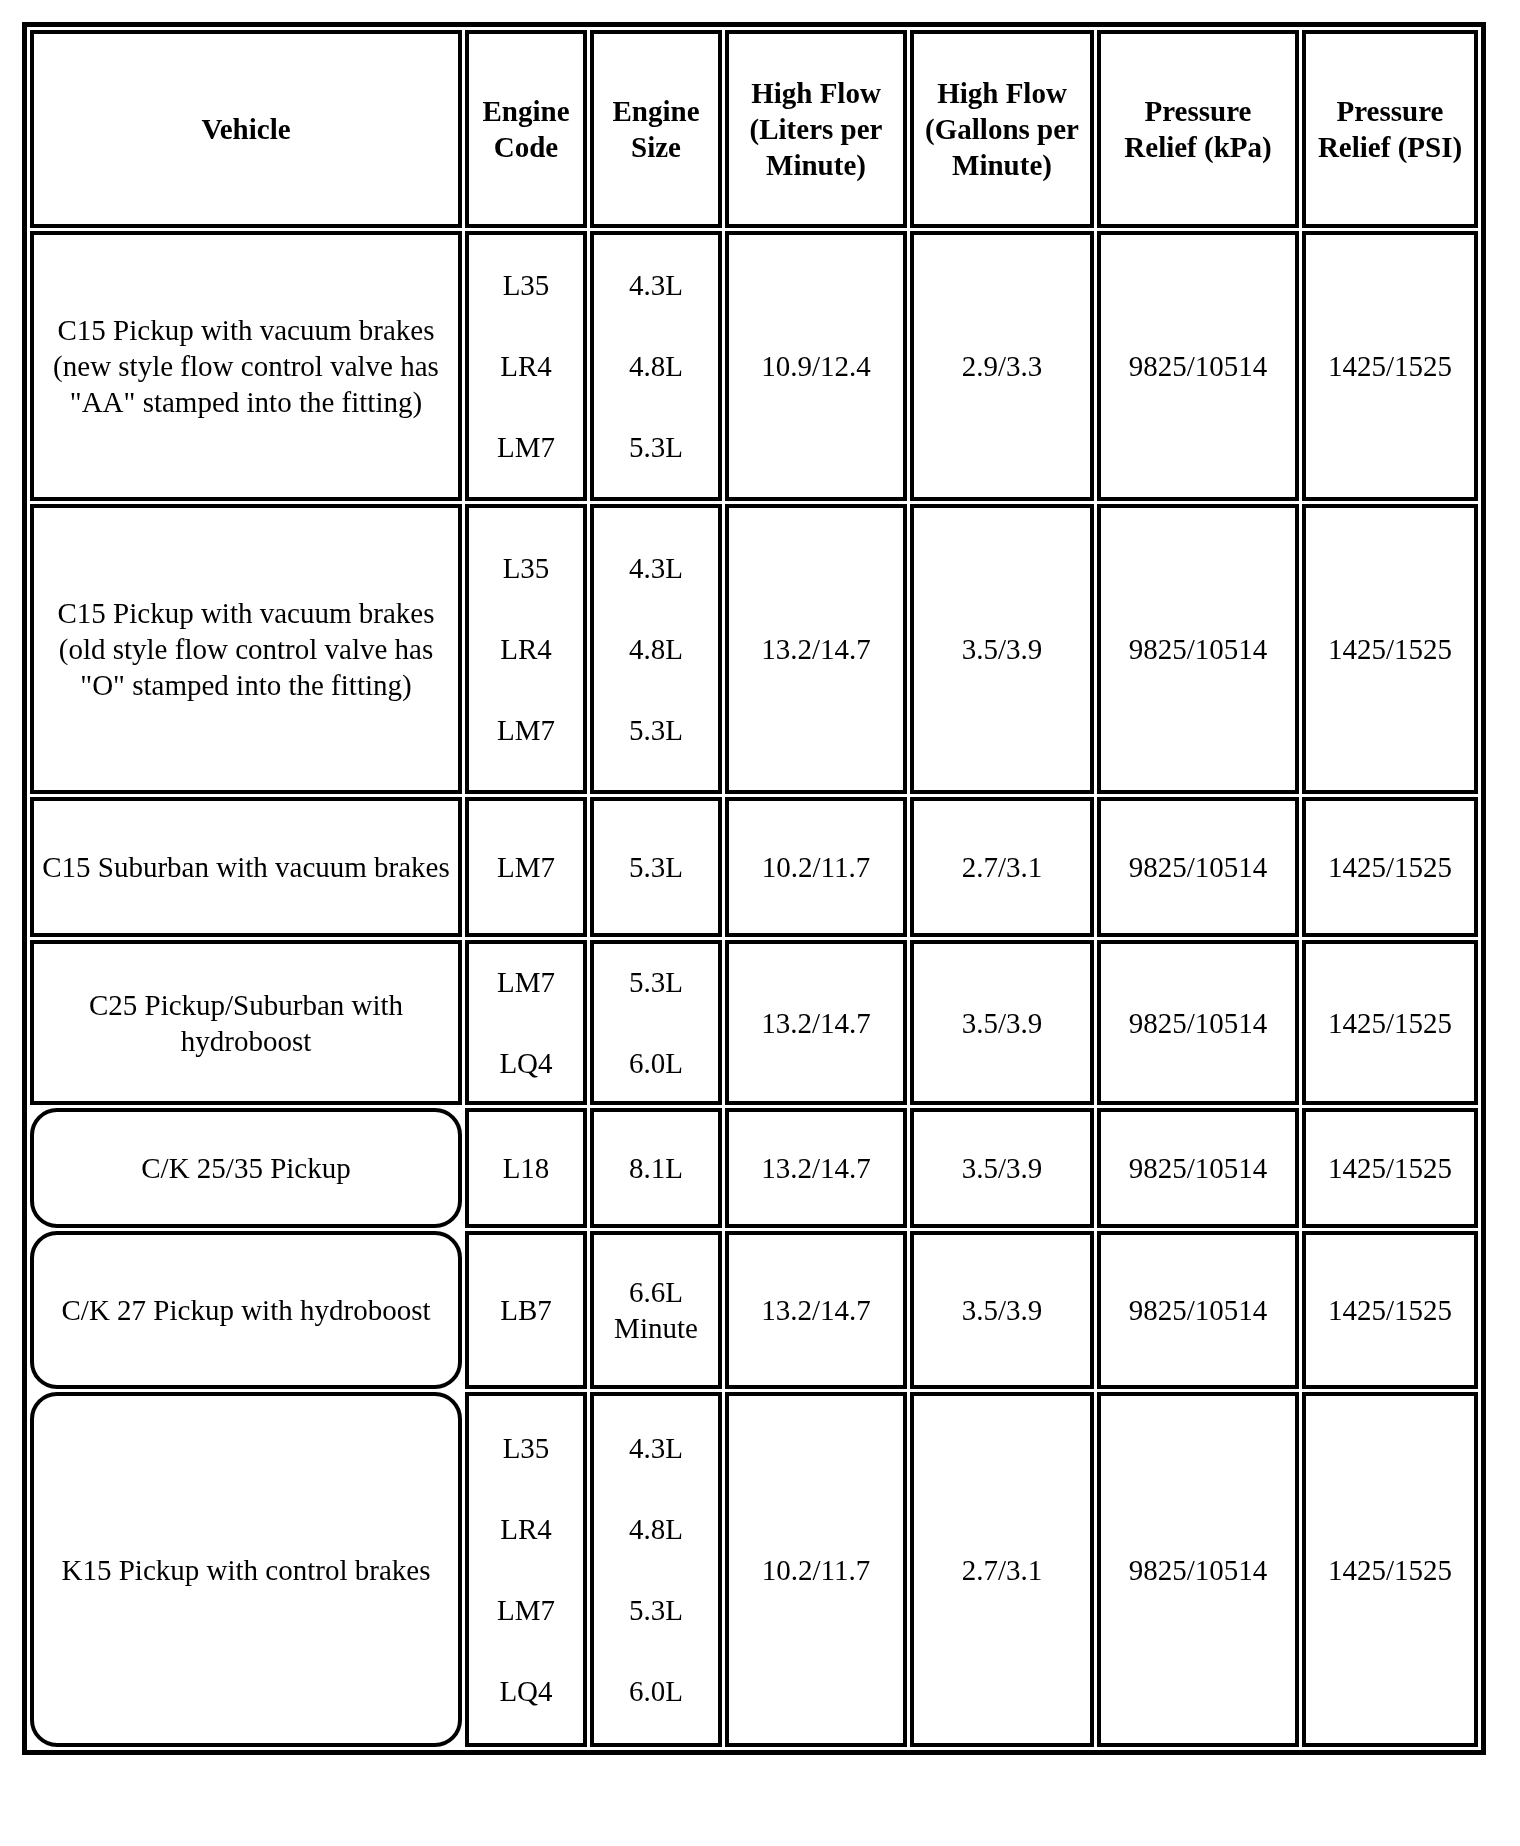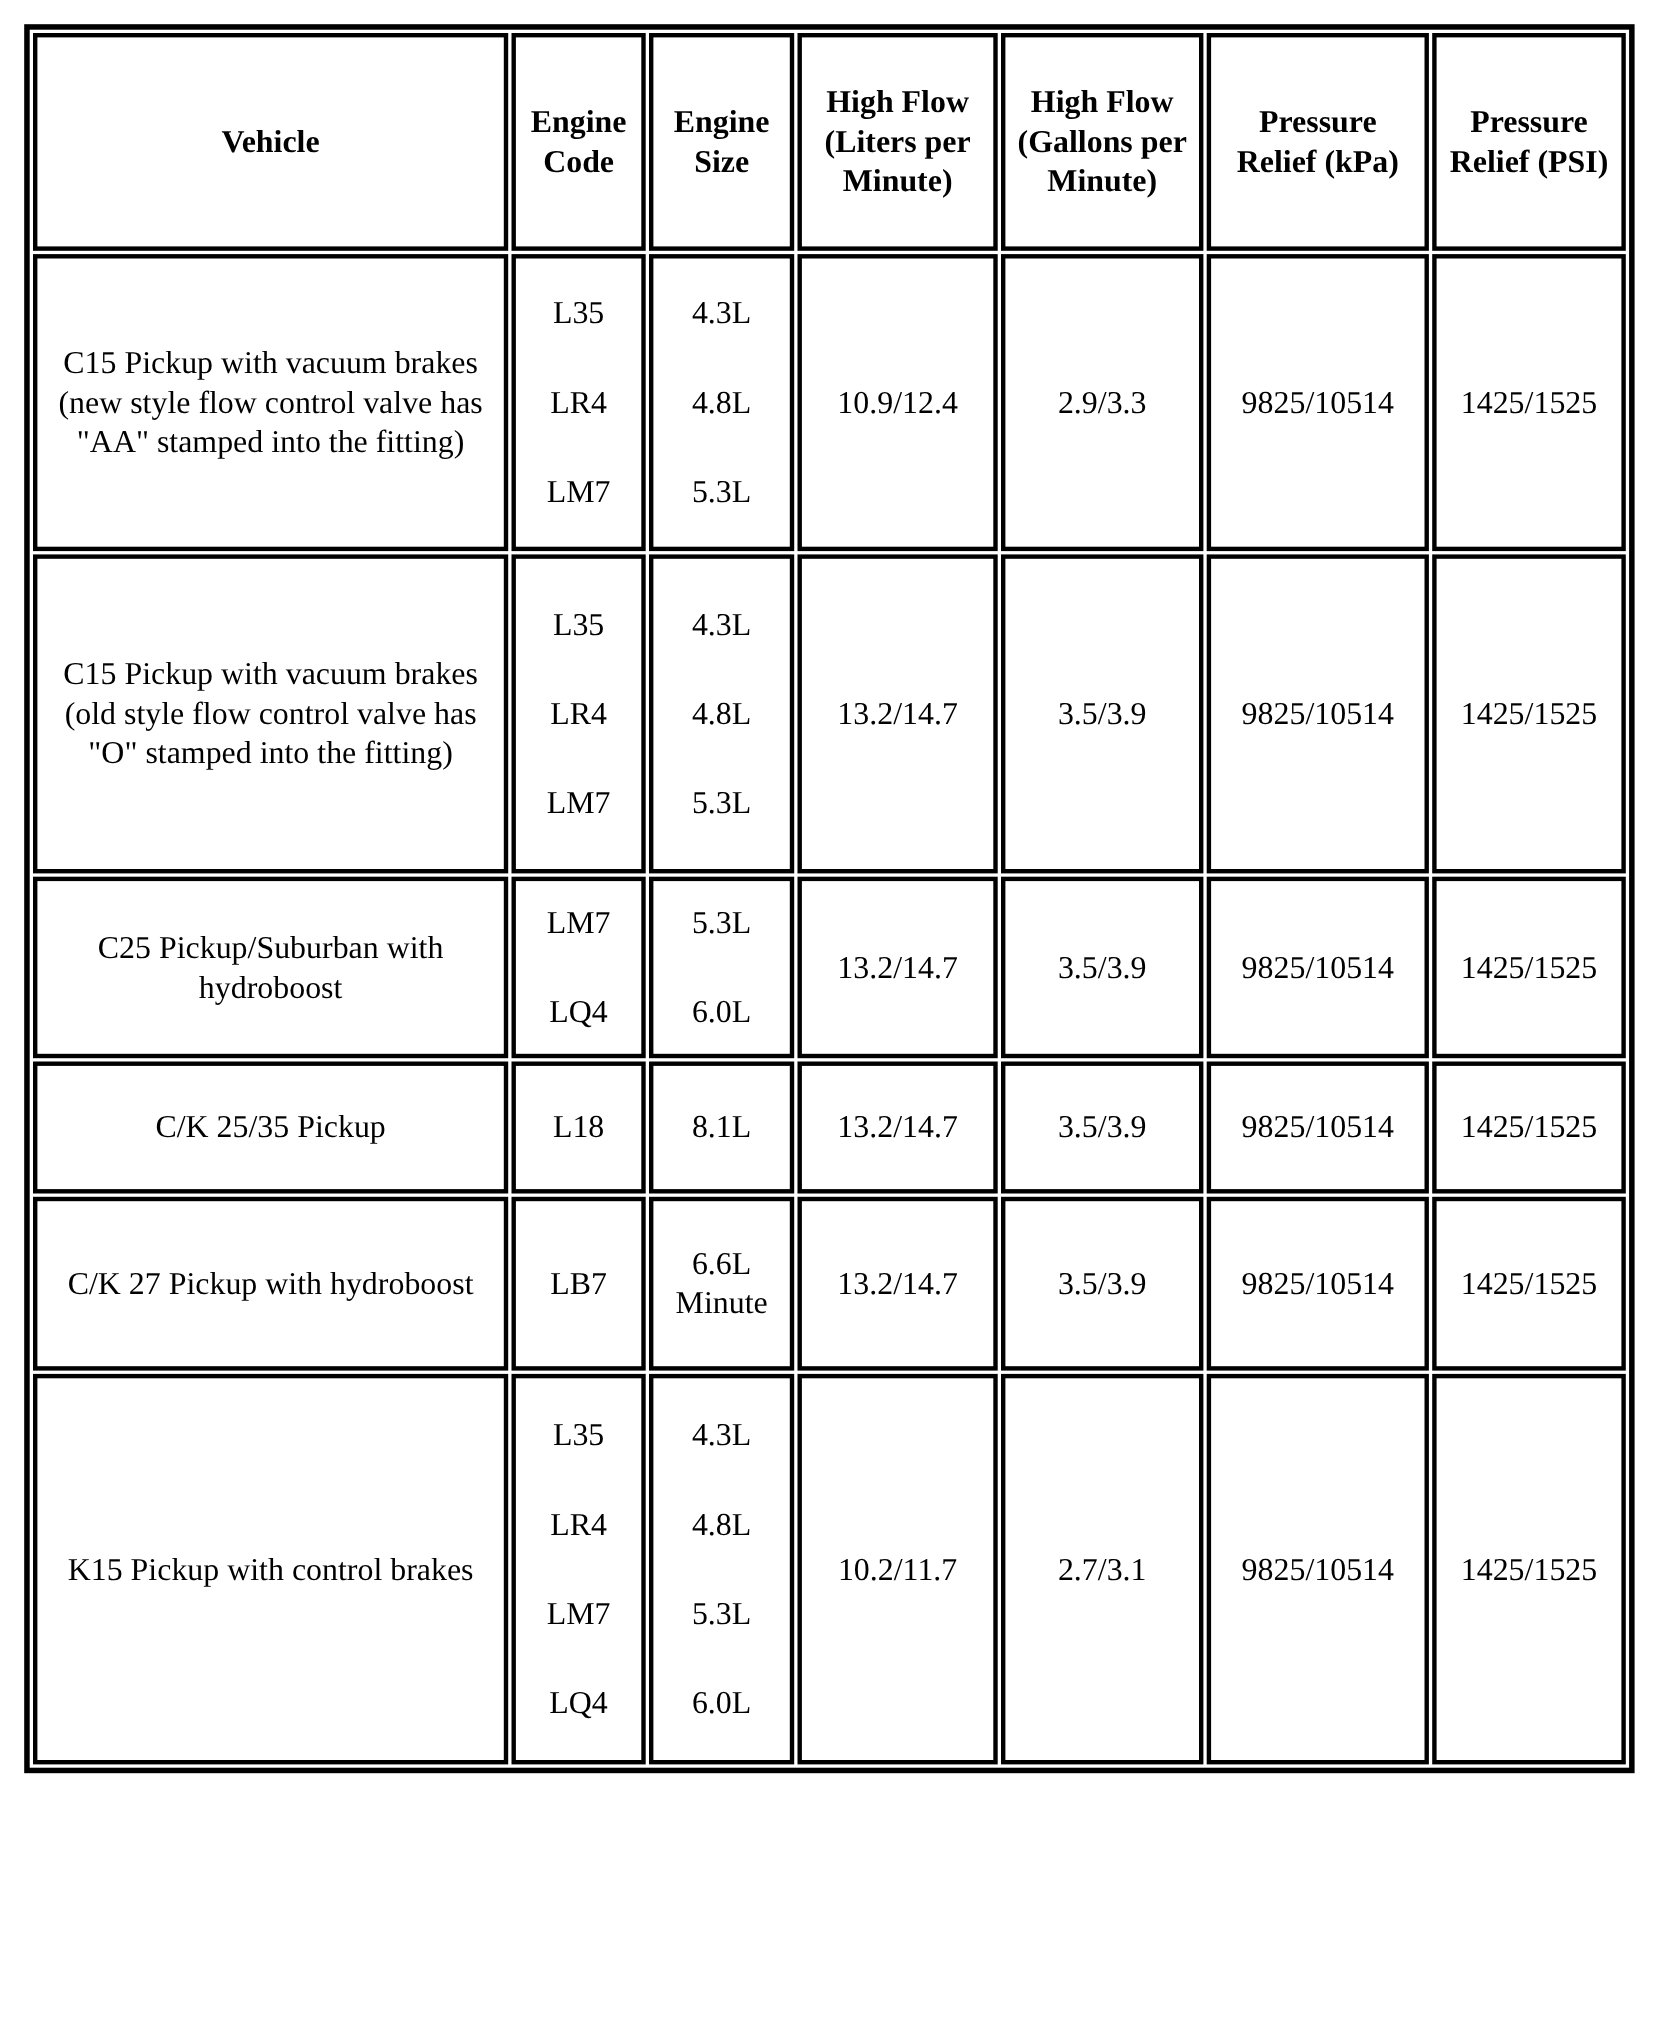--- a/index.html
+++ b/index.html
@@ -28,21 +28,21 @@
     border: 4px solid #000;
     background: #fff;
     font-size: 29px;
     line-height: 36px;
     text-align: center;
     vertical-align: middle;
     padding: 2px 5px;
     overflow: hidden;
   }
   table.spec th { font-weight: bold; }
-  td.vehicle-left { text-align: left; padding-left: 4px; }
+  td.vehicle-left { text-align: left; padding-left: 4px; border-radius: 27px; }
   td.vehicle-top  { vertical-align: top; padding-top: 38px; }
   .stack-item:not(:last-child) { margin-bottom: 45px; }
   
   col.c-vehicle { width: 432px; }
   col.c-code    { width: 122px; }
   col.c-size    { width: 132px; }
   col.c-flowl   { width: 182px; }
   col.c-flowg   { width: 184px; }
   col.c-kpa     { width: 202px; }
   col.c-psi     { width: 176px; }
@@ -102,20 +102,33 @@
         <div class="stack-item">4.3L</div>
         <div class="stack-item">4.8L</div>
         <div class="stack-item">5.3L</div>
       </td>
       <td>13.2/14.7</td>
       <td>3.5/3.9</td>
       <td>9825/10514</td>
       <td>1425/1525</td>
     </tr>
 
+    <tr style="height:140px;">
+      <td>C15 Suburban with vacuum brakes</td>
+      <td>
+        <div class="stack-item">LM7</div>
+      </td>
+      <td>
+        <div class="stack-item">5.3L</div>
+      </td>
+      <td>10.2/11.7</td>
+      <td>2.7/3.1</td>
+      <td>9825/10514</td>
+      <td>1425/1525</td>
+    </tr>
 
     <tr style="height:165px;">
       <td>C25 Pickup/Suburban with hydroboost</td>
       <td>
         <div class="stack-item">LM7</div>
         <div class="stack-item">LQ4</div>
       </td>
       <td>
         <div class="stack-item">5.3L</div>
         <div class="stack-item">6.0L</div>

